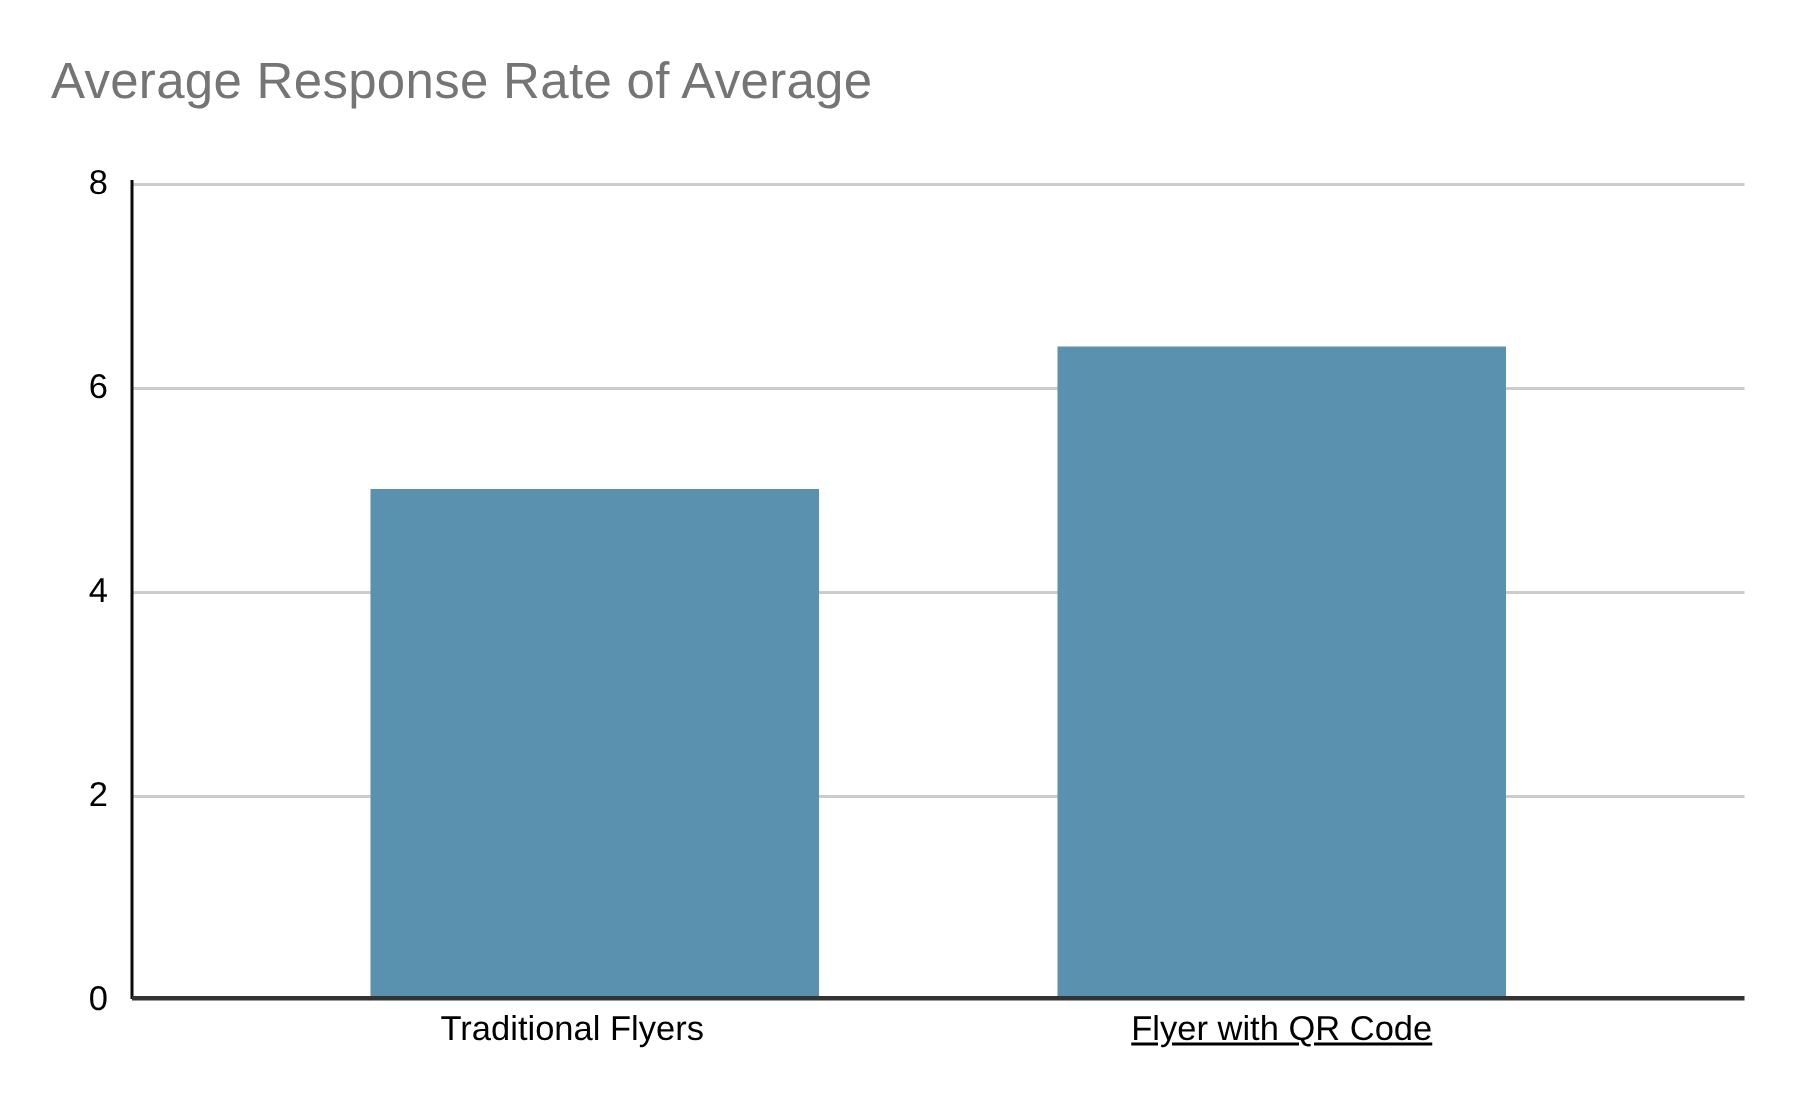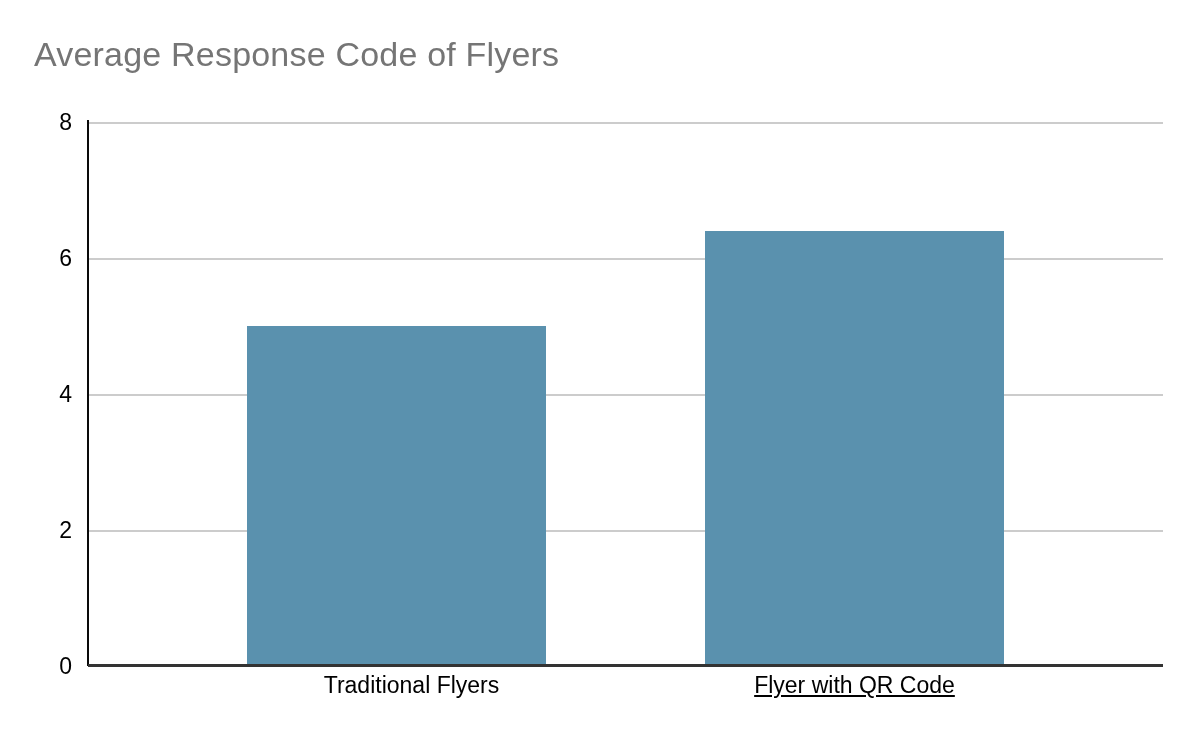--- a/index.html
+++ b/index.html
@@ -96,29 +96,29 @@
   
   .x-label {
     position: absolute;
     top: 672px;
     font-size: 23px;
     color: #000000;
     text-align: center;
     line-height: 1.2;
     white-space: nowrap;
   }
-  #x-label-0 { left: 262px; width: 299px; }
+  #x-label-0 { left: 232px; width: 299px; }
   #x-label-1 { left: 705px; width: 299px; text-decoration: underline; }
 </style>
 </head>
 <body>
 
 <div id="chart-root" style="background: rgb(255, 255, 255);">
 
-  <div id="chart-title" style="color: rgb(117, 117, 117);">Average Response Code of Flyers</div>
+  <div id="chart-title" style="color: rgb(117, 117, 117);">Average Response Rate of Average</div>
 
   <div id="plot">
     <div class="gridline top-line" style="top: 0px; background: rgb(204, 204, 204);"></div>
     <div class="gridline" style="top: 136px; background: rgb(204, 204, 204);"></div>
     <div class="gridline" style="top: 272px; background: rgb(204, 204, 204);"></div>
     <div class="gridline" style="top: 408px; background: rgb(204, 204, 204);"></div>
 
     <div class="bar" id="bar-0" style="height: 340px; background: rgb(90, 145, 174);"></div>
     <div class="bar" id="bar-1" style="height: 435.2px; background: rgb(90, 145, 174);"></div>
   </div>

